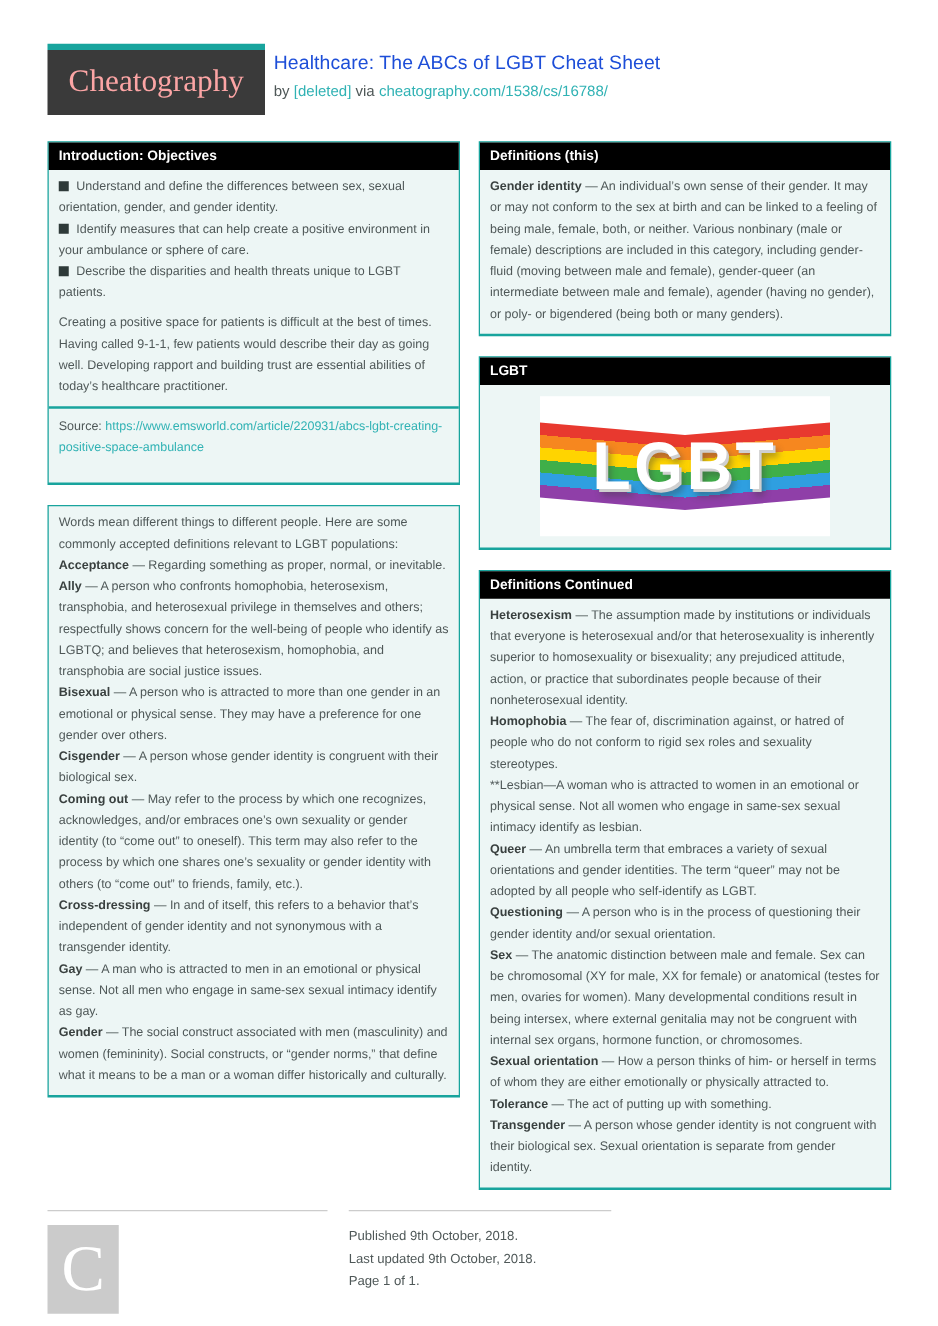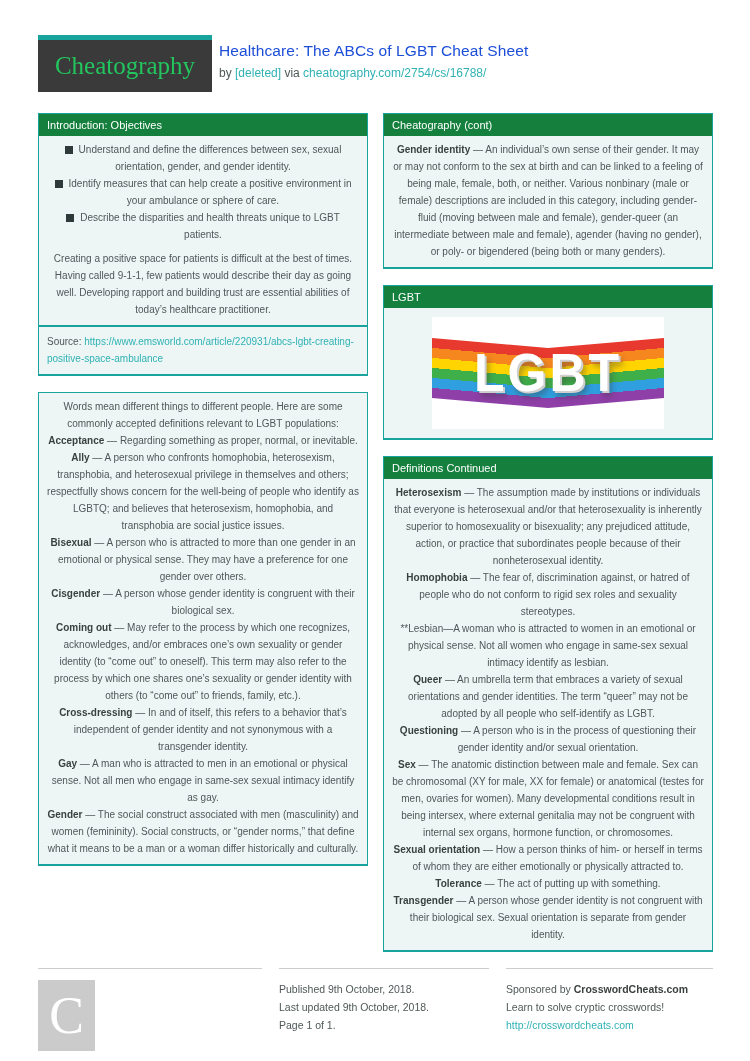--- a/index.html
+++ b/index.html
@@ -11,47 +11,47 @@
     padding:35px 37px 28px 38px;
   }
   
   .header { display:flex; align-items:flex-start; margin-bottom:21px; }
   .logo { width:174px; flex:0 0 174px; }
   .logo-topbar { height:5px; background:#18a49d; }
   .logo-box {
     background:#3a3a3a; height:52px; display:flex; align-items:center; justify-content:center;
   }
   .logo-box span {
-    font-family:"Liberation Serif","DejaVu Serif",serif; color:#22c55e; font-size:25px;
+    font-family:"Liberation Serif","DejaVu Serif",serif; color:#fca5a5; font-size:25px;
   }
   .header-text { margin-left:7px; padding-top:7px; }
   .page-title { color:#1d4ed8; font-size:15.5px; font-weight:400; letter-spacing:.1px; }
   .byline { margin-top:6px; font-size:12px; color:#4f5858; }
   a.link { color:#30b2b4; text-decoration:none; cursor:pointer; }
   
   .columns { display:flex; gap:15px; align-items:flex-start; }
   .col { width:330px; flex:0 0 330px; display:flex; flex-direction:column; }
   .panel {
     border:1px solid #18a49d; border-bottom-width:2px; background:#edf6f5; margin-bottom:16px;
   }
   .panel-header {
-    background:#15803d; color:#ffffff; font-size:11px; font-weight:normal;
+    background:#000000; color:#ffffff; font-size:11px; font-weight:bold;
     padding:5px 8px 4px 8px; line-height:13px;
   }
-  .panel-body { padding:5px 8px 7px 8px; font-size:10px; line-height:17px; color:#4f5858;text-align:center; }
+  .panel-body { padding:5px 8px 7px 8px; font-size:10px; line-height:17px; color:#4f5858; }
   .panel-body p { margin:0; }
   .def-item .term { font-weight:bold; color:#39403f; }
   .def-item .term.plain { font-weight:normal; color:#4f5858; }
   .bullet-item { position:relative; }
   .bullet-sq {
     display:inline-block; width:8px; height:8px; background:#2e3a39; margin-right:6px;
     vertical-align:-1px;
   }
   .section-divider { border-top:2px solid #18a49d; }
-  .source-row { padding:6px 8px 7px 8px; font-size:10px; line-height:17px; color:#4f5858; }
+  .source-row { padding:6px 8px 19px 8px; font-size:10px; line-height:17px; color:#4f5858; }
   .source-row a { overflow-wrap:anywhere; }
   
   .lgbt-body { padding:9px 8px; }
   .lgbt-img {
     width:232px; height:112px; background:#ffffff; margin:0 auto; position:relative;
     display:flex; align-items:center; justify-content:center; overflow:hidden;
   }
   .rainbow {
     position:absolute; left:0; right:0; top:50%; transform:translateY(-50%);
     height:60px; display:flex;
@@ -87,21 +87,21 @@
       <div class="logo-box">
         <span>Cheatography</span>
       </div>
     </div>
     <div class="header-text">
       <div class="page-title">Healthcare: The ABCs of LGBT Cheat Sheet</div>
       <div class="byline">
         <span>by</span>
         <a class="link">[deleted]</a>
         <span>via</span>
-        <a class="link">cheatography.com/2754/cs/16788/</a>
+        <a class="link">cheatography.com/1538/cs/16788/</a>
       </div>
     </div>
   </div>
 
   <div class="columns">
 
     <div class="col">
 
       <div class="panel">
         <div class="panel-header">Introduction: Objectives</div>
@@ -125,21 +125,21 @@
           <p class="def-lead">Words mean different things to different people. Here are some commonly accepted definitions relevant to LGBT populations:</p>
           <p class="def-item"><span class="term">Acceptance</span> — Regarding something as proper, normal, or inevitable.</p><p class="def-item"><span class="term">Ally</span> — A person who confronts homophobia, heterosexism, transphobia, and heterosexual privilege in themselves and others; respectfully shows concern for the well-being of people who identify as LGBTQ; and believes that heterosexism, homophobia, and transphobia are social justice issues.</p><p class="def-item"><span class="term">Bisexual</span> — A person who is attracted to more than one gender in an emotional or physical sense. They may have a preference for one gender over others.</p><p class="def-item"><span class="term">Cisgender</span> — A person whose gender identity is congruent with their biological sex.</p><p class="def-item"><span class="term">Coming out</span> — May refer to the process by which one recognizes, acknowledges, and/or embraces one’s own sexuality or gender identity (to “come out” to oneself). This term may also refer to the process by which one shares one’s sexuality or gender identity with others (to “come out” to friends, family, etc.).</p><p class="def-item"><span class="term">Cross-dressing</span> — In and of itself, this refers to a behavior that’s independent of gender identity and not synonymous with a transgender identity.</p><p class="def-item"><span class="term">Gay</span> — A man who is attracted to men in an emotional or physical sense. Not all men who engage in same-sex sexual intimacy identify as gay.</p><p class="def-item"><span class="term">Gender</span> — The social construct associated with men (masculinity) and women (femininity). Social constructs, or “gender norms,” that define what it means to be a man or a woman differ historically and culturally.</p><span></span>
         </div>
       </div>
 
     </div>
 
     <div class="col">
 
       <div class="panel">
-        <div class="panel-header">Cheatography (cont)</div>
+        <div class="panel-header">Definitions (this)</div>
         <div class="panel-body">
           <p class="def-item"><span class="term">Gender identity</span> — An individual’s own sense of their gender. It may or may not conform to the sex at birth and can be linked to a feeling of being male, female, both, or neither. Various nonbinary (male or female) descriptions are included in this category, including gender-fluid (moving between male and female), gender-queer (an intermediate between male and female), agender (having no gender), or poly- or bigendered (being both or many genders).</p><span></span>
         </div>
       </div>
 
       <div class="panel">
         <div class="panel-header">LGBT</div>
         <div class="panel-body lgbt-body">
           <div class="lgbt-img">
             <div class="rainbow">
@@ -165,23 +165,15 @@
     <div class="footer-cell footer-col1">
       <div class="footer-logo">
         <span>C</span>
       </div>
     </div>
     <div class="footer-cell">
       <div>Published 9th October, 2018.</div>
       <div>Last updated 9th October, 2018.</div>
       <div>Page 1 of 1.</div>
     </div>
-    <div class="footer-cell">
-      <div class="sponsor-line">
-        <span>Sponsored by</span>
-        <b>CrosswordCheats.com</b>
-      </div>
-      <div>Learn to solve cryptic crosswords!</div>
-      <a class="link">http://crosswordcheats.com</a>
-    </div>
   </div>
 
 </div>
 
 </body></html>

